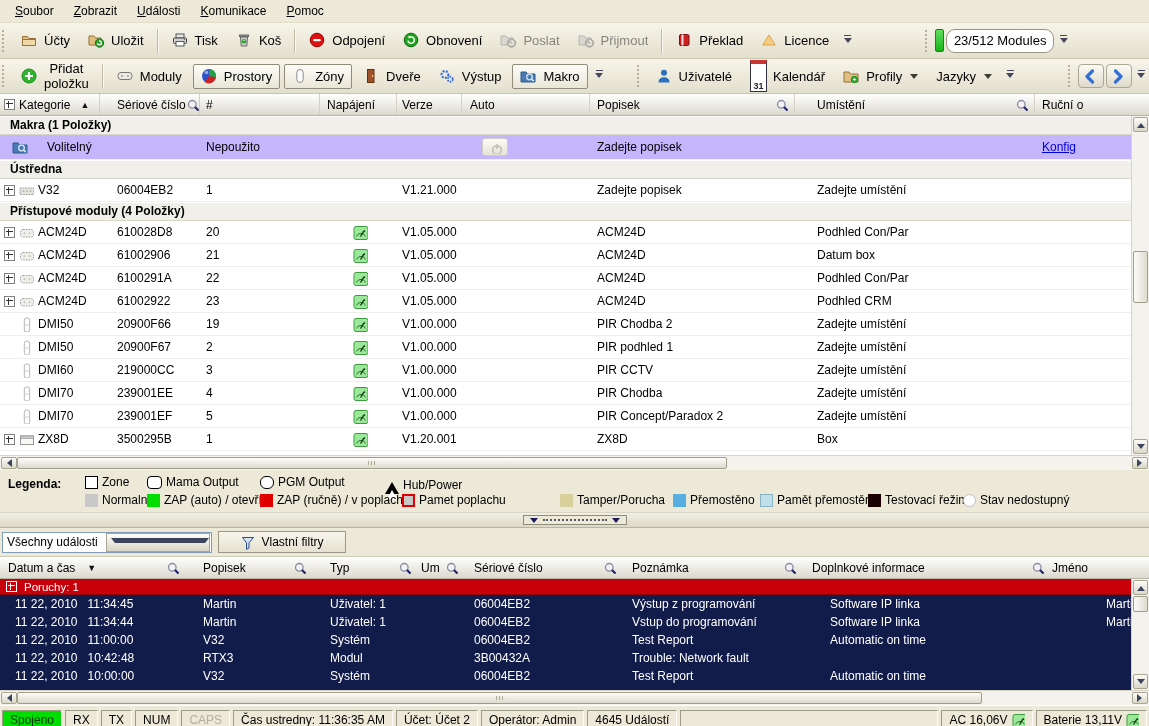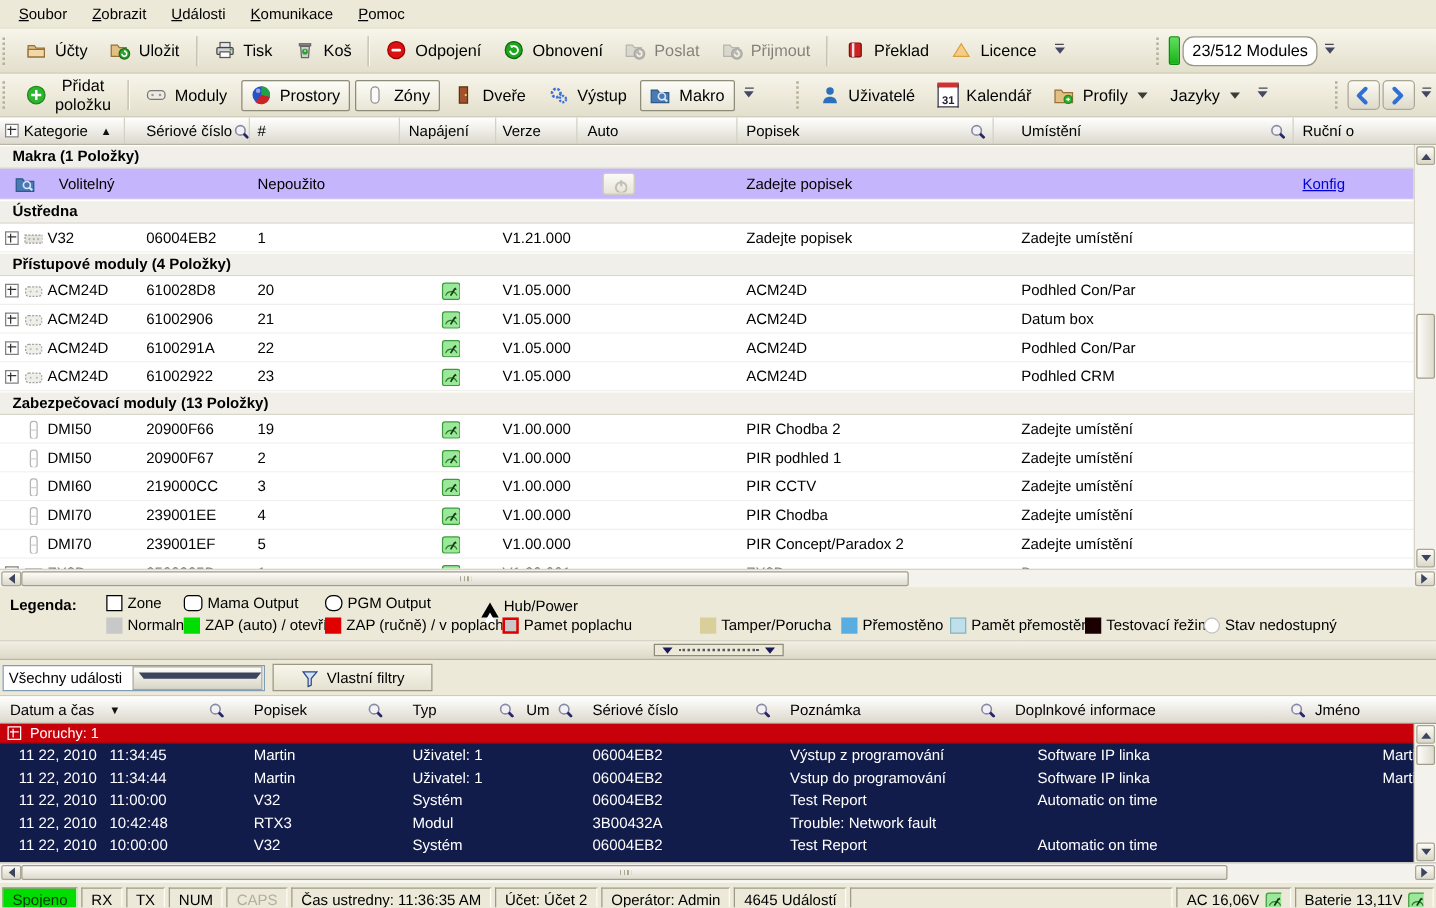--- a/index.html
+++ b/index.html
@@ -411,21 +411,21 @@
         <b></b>
       </span>
     <span class="grip" style="margin-left:28px"></span>
     <button class="tbtn">
         <svg class="i17">
           <use href="#sym-person"></use>
         </svg>
         <span>Uživatelé</span>
       </button>
     <button class="tbtn">
-        <span style="width:17px;height:20px;background:#fff;border:1px solid #334;box-sizing:border-box;display:flex;align-items:flex-end;justify-content:center;font-size:9px;font-weight:bold;color:#223;border-top:4px solid #cc3333;">31</span>
+        <span style="width:17px;height:32px;background:#fff;border:1px solid #334;box-sizing:border-box;display:flex;align-items:flex-end;justify-content:center;font-size:9px;font-weight:bold;color:#223;border-top:4px solid #cc3333;">31</span>
         <span>Kalendář</span>
       </button>
     <button class="tbtn">
         <svg class="i17">
           <use href="#sym-profiles"></use>
         </svg>
         <span>Profily</span>
         <span class="ddarrow"></span>
       </button>
     <button class="tbtn">
@@ -628,21 +628,20 @@
               <use href="#sym-gauge"></use>
             </svg>
           </div>
         <div class="cell c-ver">V1.05.000</div>
         <div class="cell c-auto"></div>
         <div class="cell c-pop">ACM24D</div>
         <div class="cell c-umi">Podhled CRM</div>
         <div class="cell c-ruc"></div>
       </div>
 
-      <div class="mgroup">Zabezpečovací moduly (13 Položky)</div>
 
       <div class="mrow">
         <div class="cell c-cat">
             <span class="noplus"></span>
             <svg class="i15">
               <use href="#sym-pir"></use>
             </svg>
             <span>DMI50</span>
           </div>
         <div class="cell c-ser">20900F66</div>

